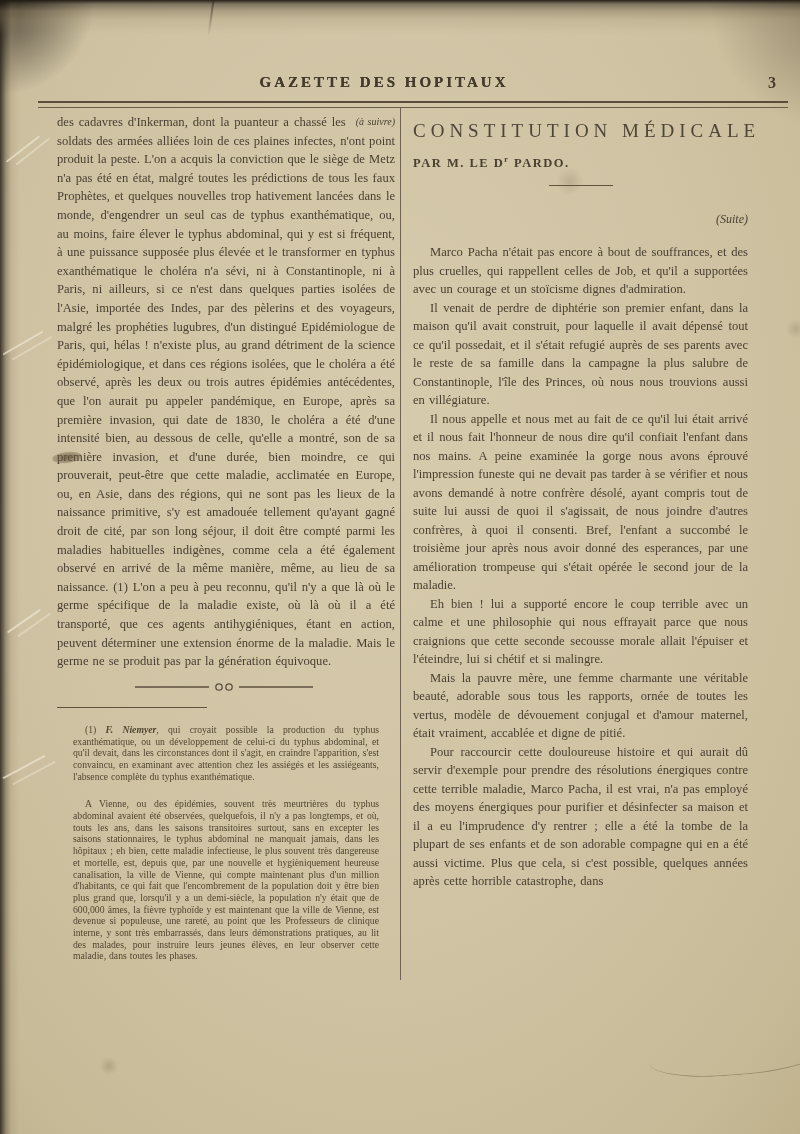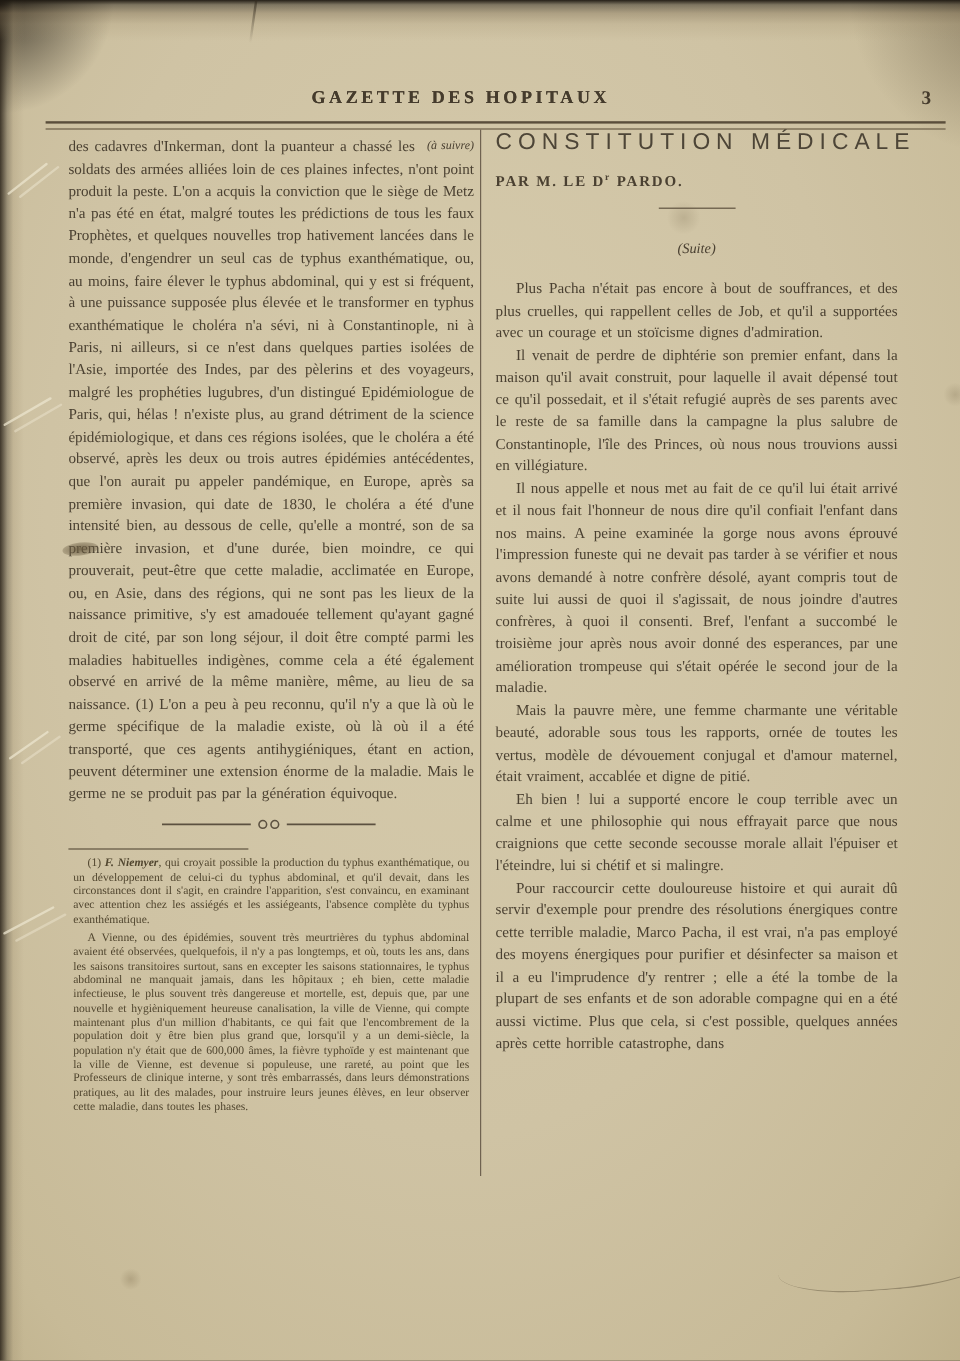--- a/index.html
+++ b/index.html
@@ -39,32 +39,32 @@
   }
   .suite-tag{float:right;font-style:italic;font-size:10px;padding-left:10px;}
 
   .ornament{display:block;margin:10px auto 6px auto;}
 
   .footnote-sep{width:150px;height:0;border-top:1px solid #5f5340;margin:14px 0 6px 0;}
   .footnote{
     font-size:9.7px;line-height:11.7px;text-align:justify;color:#51462f;
     word-spacing:.5px;
   }
-  .footnote p{margin:4px;text-indent:12px;}
+  .footnote p{margin:16px;text-indent:12px;}
   .fn-author{font-weight:bold;font-style:italic;}
 
   .article-title{
-    text-align:center;font-family:Liberation Sans, sans-serif;
+    text-align:center;font-family:Liberation Serif, serif;
     font-size:19px;letter-spacing:5px;color:#4d4537;font-weight:400;
-    white-space:nowrap;
+    margin-top:12px;white-space:nowrap;
   }
   .byline{font-size:12.5px;letter-spacing:1.5px;color:#4a4031;margin-top:13px;font-weight:bold;}
   .byline sup{font-size:8px;}
   .title-rule{width:64px;height:0;border-top:1.5px solid #5f5340;margin:14px auto 0 auto;}
-  .suite-label{text-align:center;font-style:italic;font-size:12px;margin-top:26px;color:#4a4031;}
+  .suite-label{text-align:right;font-style:italic;font-size:12px;margin-top:26px;color:#4a4031;}
   .right-body{margin-top:16px;}
   .right-body p{
     margin:0;text-indent:17px;font-size:12.6px;line-height:18.5px;
     text-align:justify;color:#4a4031;word-spacing:1px;
   }
 
   
   .smudge-blot{
     position:absolute;left:52px;top:452px;width:30px;height:11px;border-radius:50%;
     background:radial-gradient(ellipse, rgba(104,90,64,.85), rgba(104,90,64,.25) 80%, transparent);
@@ -121,25 +121,25 @@
     </div>
   </div>
 
   <div class="col-right">
     <div class="article-title">CONSTITUTION MÉDICALE</div>
     <div class="byline"><span>PAR M. LE D</span><sup>r</sup><span> PARDO.</span></div>
     <div class="title-rule"></div>
     <div class="suite-label">(Suite)</div>
 
     <div class="right-body">
-      <p>Plus Pacha n'était pas encore à bout de souffrances, et des plus cruelles, qui rappellent celles de Job, et qu'il a supportées avec un courage et un stoïcisme dignes d'admiration.</p>
+      <p>Marco Pacha n'était pas encore à bout de souffrances, et des plus cruelles, qui rappellent celles de Job, et qu'il a supportées avec un courage et un stoïcisme dignes d'admiration.</p>
       <p>Il venait de perdre de diphtérie son premier enfant, dans la maison qu'il avait construit, pour laquelle il avait dépensé tout ce qu'il possedait, et il s'était refugié auprès de ses parents avec le reste de sa famille dans la campagne la plus salubre de Constantinople, l'île des Princes, où nous nous trouvions aussi en villégiature.</p>
       <p>Il nous appelle et nous met au fait de ce qu'il lui était arrivé et il nous fait l'honneur de nous dire qu'il confiait l'enfant dans nos mains. A peine examinée la gorge nous avons éprouvé l'impression funeste qui ne devait pas tarder à se vérifier et nous avons demandé à notre confrère désolé, ayant compris tout de suite lui aussi de quoi il s'agissait, de nous joindre d'autres confrères, à quoi il consenti. Bref, l'enfant a succombé le troisième jour après nous avoir donné des esperances, par une amélioration trompeuse qui s'était opérée le second jour de la maladie.</p>
+      <p>Eh bien ! lui a supporté encore le coup terrible avec un calme et une philosophie qui nous effrayait parce que nous craignions que cette seconde secousse morale allait l'épuiser et l'éteindre, lui si chétif et si malingre.</p>
       <p>Mais la pauvre mère, une femme charmante une véritable beauté, adorable sous tous les rapports, ornée de toutes les vertus, modèle de dévouement conjugal et d'amour maternel, était vraiment, accablée et digne de pitié.</p>
-      <p>Eh bien ! lui a supporté encore le coup terrible avec un calme et une philosophie qui nous effrayait parce que nous craignions que cette seconde secousse morale allait l'épuiser et l'éteindre, lui si chétif et si malingre.</p>
       <p>Pour raccourcir cette douloureuse histoire et qui aurait dû servir d'exemple pour prendre des résolutions énergiques contre cette terrible maladie, Marco Pacha, il est vrai, n'a pas employé des moyens énergiques pour purifier et désinfecter sa maison et il a eu l'imprudence d'y rentrer ; elle a été la tombe de la plupart de ses enfants et de son adorable compagne qui en a été aussi victime. Plus que cela, si c'est possible, quelques années après cette horrible catastrophe, dans</p>
     </div>
   </div>
 
   <div class="smudge-blot"></div>
   <div class="pencil-mark pm1"></div>
   <div class="pencil-mark pm2"></div>
   <div class="pencil-mark pm3"></div>
   <div class="pencil-mark pm4"></div>
   <div class="pencil-curve"></div>

